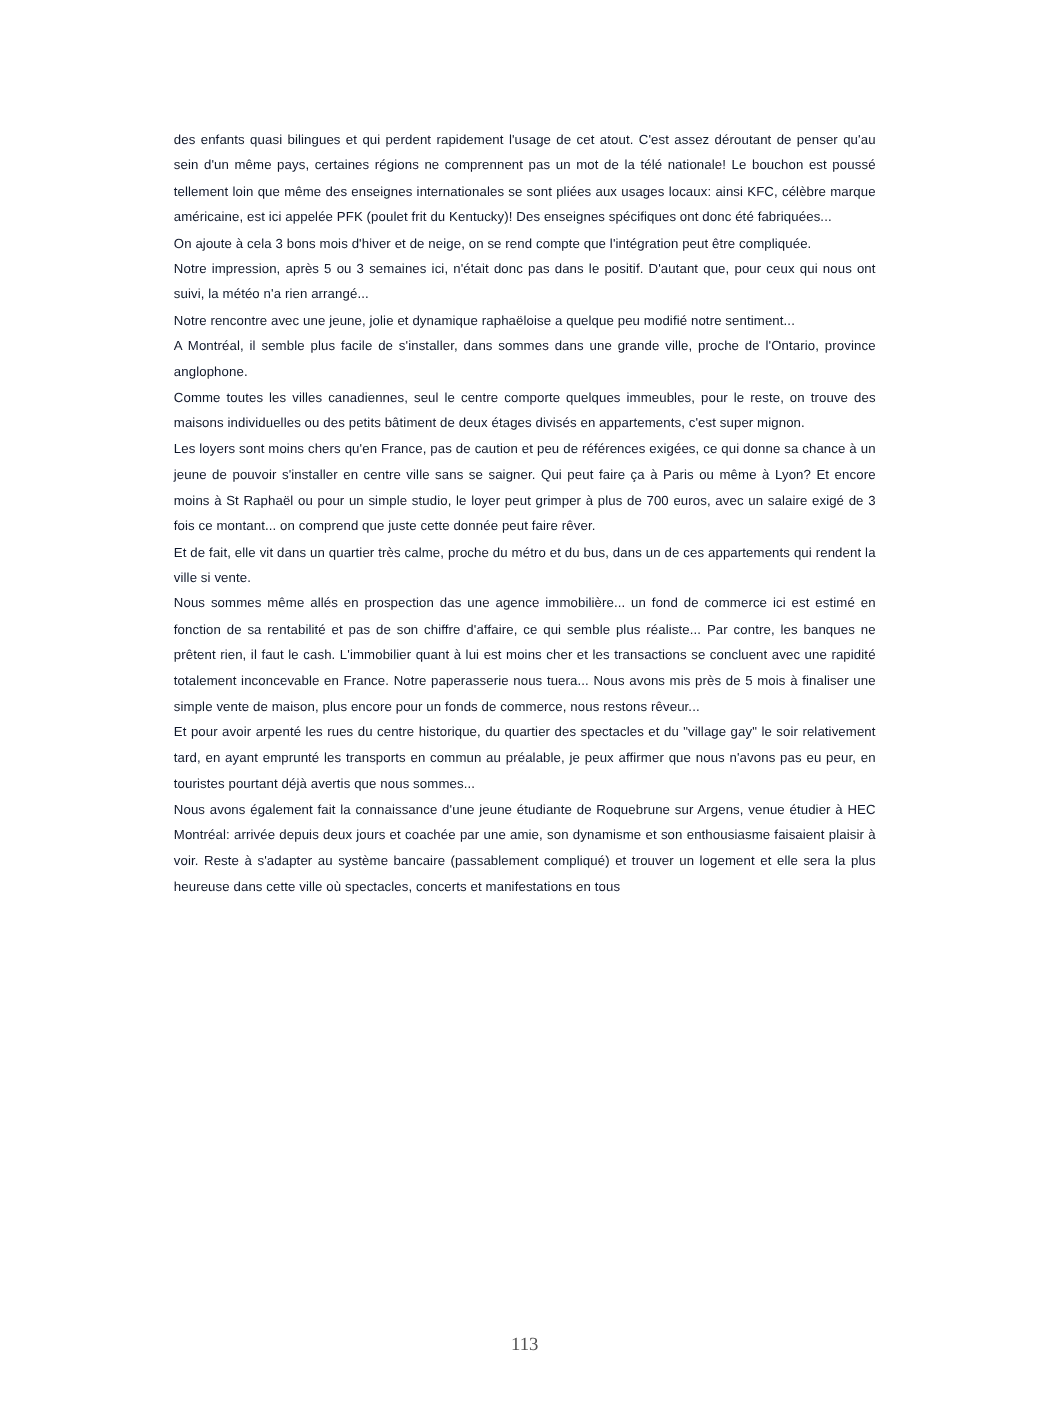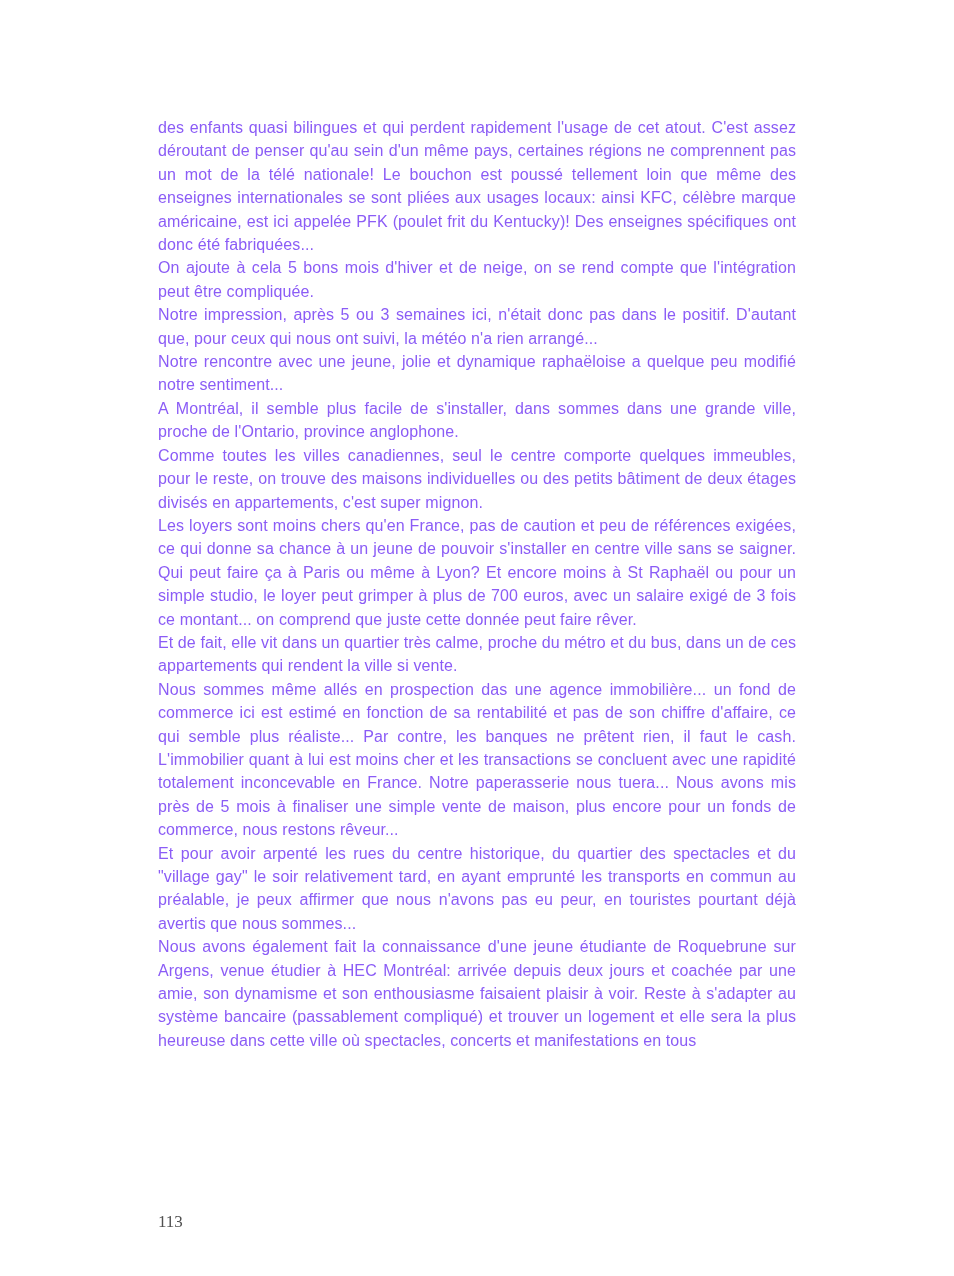--- a/index.html
+++ b/index.html
@@ -13,48 +13,48 @@
     height: 1276px;
     background: #ffffff;
     overflow: hidden;
     font-family: "Liberation Sans", sans-serif;
   }
   .text-block {
     position: absolute;
     left: 158px;
     top: 116px;
     width: 638px;
-    font-size: 16px;
+    font-size: 12px;
     line-height: 23.4px;
-    color: #8b5cf6;
+    color: #0f172a;
     text-align: justify;
     letter-spacing: 0.1px;
   }
   .text-block p {
     margin: 0;
     padding: 0;
   }
   .page-number {
     position: absolute;
     left: 158px;
     top: 1212px;
     width: 638px;
-    text-align: left;
+    text-align: center;
     font-family: "Liberation Serif", serif;
     font-size: 17px;
     color: #515151;
   }
 </style>
 </head>
 <body>
 
 <div class="page">
   <div class="text-block">
     <p>des enfants quasi bilingues et qui perdent rapidement l'usage de cet atout. C'est assez déroutant de penser qu'au sein d'un même pays, certaines régions ne comprennent pas un mot de la télé nationale! Le bouchon est poussé tellement loin que même des enseignes internationales se sont pliées aux usages locaux: ainsi KFC, célèbre marque américaine, est ici appelée PFK (poulet frit du Kentucky)! Des enseignes spécifiques ont donc été fabriquées...</p>
-    <p>On ajoute à cela 5 bons mois d'hiver et de neige, on se rend compte que l'intégration peut être compliquée.</p>
+    <p>On ajoute à cela 3 bons mois d'hiver et de neige, on se rend compte que l'intégration peut être compliquée.</p>
     <p>Notre impression, après 5 ou 3 semaines ici, n'était donc pas dans le positif. D'autant que, pour ceux qui nous ont suivi, la météo n'a rien arrangé...</p>
     <p>Notre rencontre avec une jeune, jolie et dynamique raphaëloise a quelque peu modifié notre sentiment...</p>
     <p>A Montréal, il semble plus facile de s'installer, dans sommes dans une grande ville, proche de l'Ontario, province anglophone.</p>
     <p>Comme toutes les villes canadiennes, seul le centre comporte quelques immeubles, pour le reste, on trouve des maisons individuelles ou des petits bâtiment de deux étages divisés en appartements, c'est super mignon.</p>
     <p>Les loyers sont moins chers qu'en France, pas de caution et peu de références exigées, ce qui donne sa chance à un jeune de pouvoir s'installer en centre ville sans se saigner. Qui peut faire ça à Paris ou même à Lyon? Et encore moins à St Raphaël ou pour un simple studio, le loyer peut grimper à plus de 700 euros, avec un salaire exigé de 3 fois ce montant... on comprend que juste cette donnée peut faire rêver.</p>
     <p>Et de fait, elle vit dans un quartier très calme, proche du métro et du bus, dans un de ces appartements qui rendent la ville si vente.</p>
     <p>Nous sommes même allés en prospection das une agence immobilière... un fond de commerce ici est estimé en fonction de sa rentabilité et pas de son chiffre d'affaire, ce qui semble plus réaliste... Par contre, les banques ne prêtent rien, il faut le cash. L'immobilier quant à lui est moins cher et les transactions se concluent avec une rapidité totalement inconcevable en France. Notre paperasserie nous tuera... Nous avons mis près de 5 mois à finaliser une simple vente de maison, plus encore pour un fonds de commerce, nous restons rêveur...</p>
     <p>Et pour avoir arpenté les rues du centre historique, du quartier des spectacles et du "village gay" le soir relativement tard, en ayant emprunté les transports en commun au préalable, je peux affirmer que nous n'avons pas eu peur, en touristes pourtant déjà avertis que nous sommes...</p>
     <p>Nous avons également fait la connaissance d'une jeune étudiante de Roquebrune sur Argens, venue étudier à HEC Montréal: arrivée depuis deux jours et coachée par une amie, son dynamisme et son enthousiasme faisaient plaisir à voir. Reste à s'adapter au système bancaire (passablement compliqué) et trouver un logement et elle sera la plus heureuse dans cette ville où spectacles, concerts et manifestations en tous</p>
   </div>

